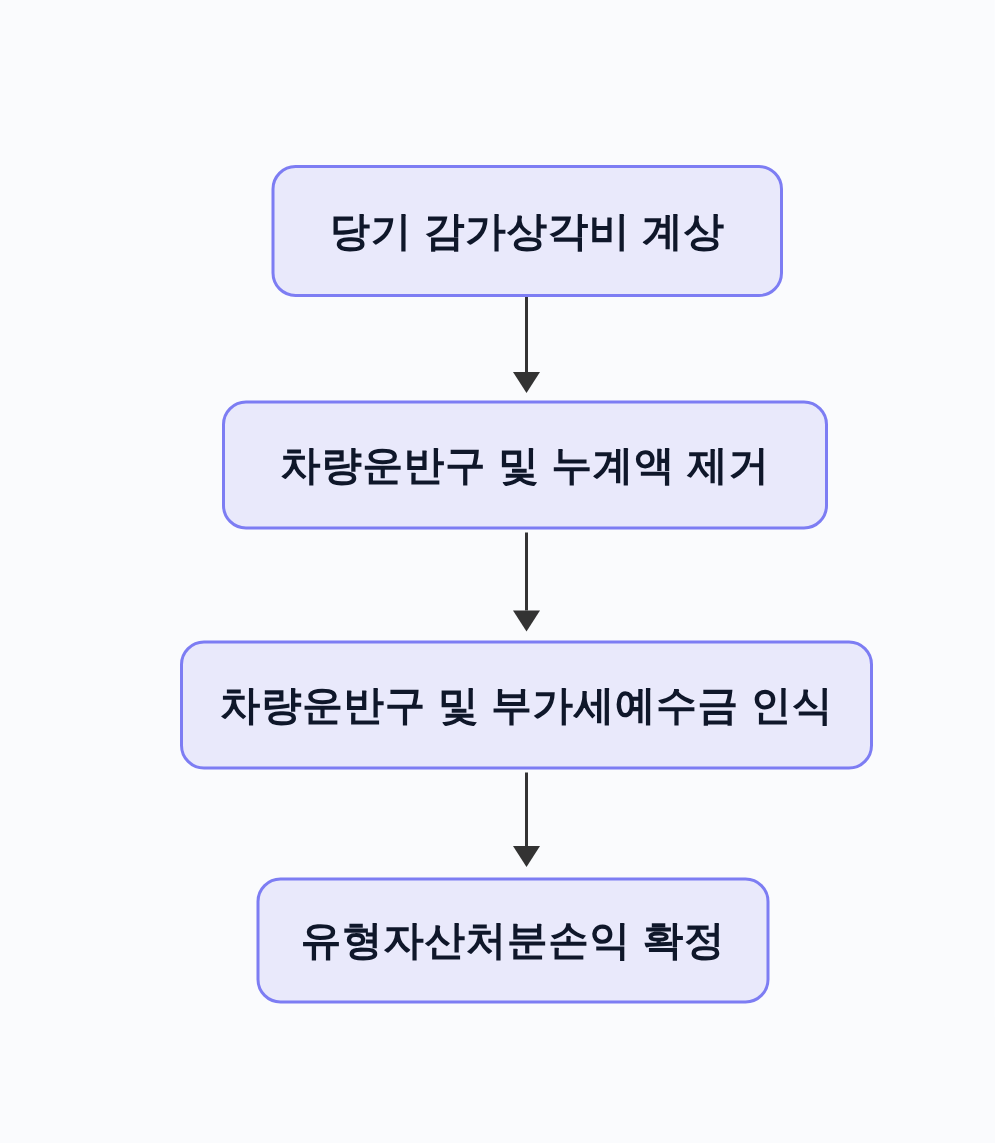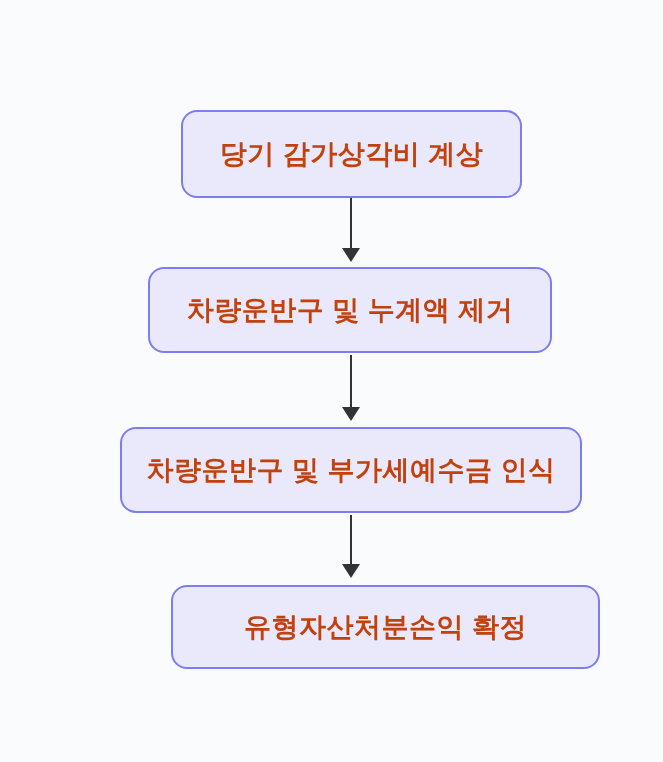--- a/index.html
+++ b/index.html
@@ -18,21 +18,21 @@
   }
   .node {
     position: absolute;
     box-sizing: border-box;
     background: #e9e9fb;
     border: 2px solid #7d7df3;
     border-radius: 16px;
     display: flex;
     align-items: center;
     justify-content: center;
-    color: #c2410c;
+    color: #0f172a;
     font-size: 27px;
     font-weight: 700;
     letter-spacing: 0.5px;
     white-space: nowrap;
   }
   .arrow {
     position: absolute;
     width: 18px;
     display: flex;
     flex-direction: column;
@@ -47,21 +47,21 @@
     width: 0;
     height: 0;
     border-left: 9px solid transparent;
     border-right: 9px solid transparent;
     border-top: 14px solid #333333;
   }
   
   .node-0 { left: 181px; top: 110px; width: 341px; height: 88px; }
   .node-1 { left: 148px; top: 267px; width: 404px; height: 86px; align-items: center; }
   .node-2 { left: 120px; top: 427px; width: 462px; height: 86px; }
-  .node-3 { left: 171px; top: 585px; width: 429px; height: 84px; }
+  .node-3 { left: 171px; top: 585px; width: 342px; height: 84px; }
   
   .arrow-0 { left: 342px; top: 198px; height: 64px; }
   .arrow-1 { left: 342px; top: 355px; height: 66px; }
   .arrow-2 { left: 342px; top: 515px; height: 63px; }
 </style>
 </head>
 <body>
 
 <div class="canvas">
 

